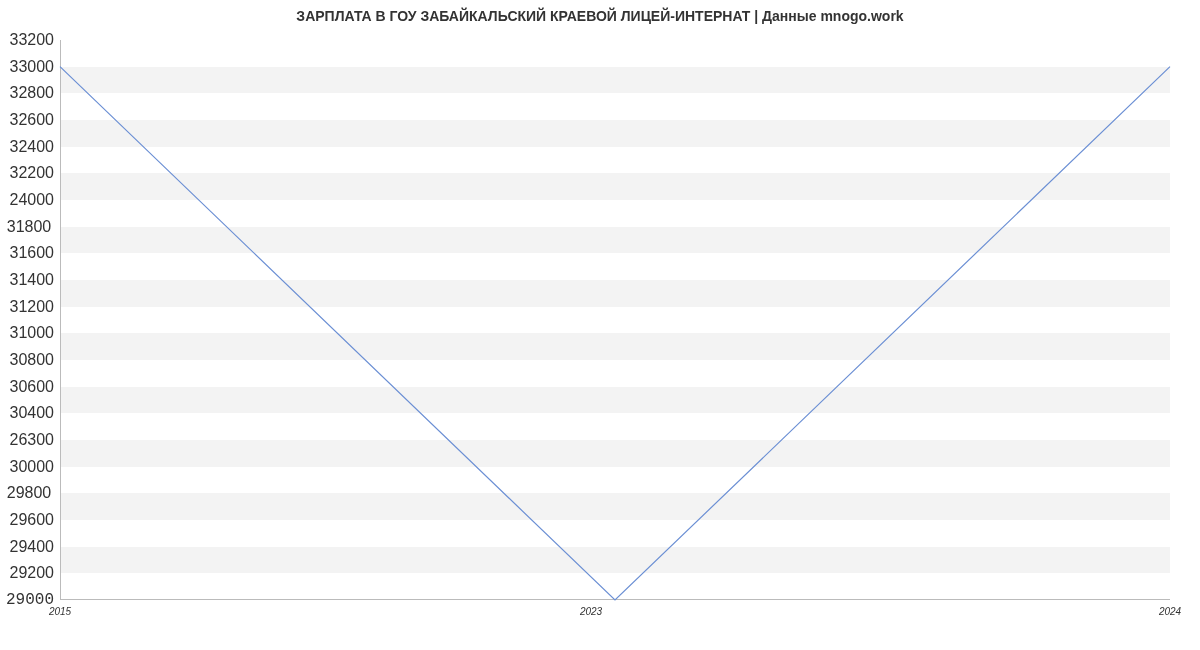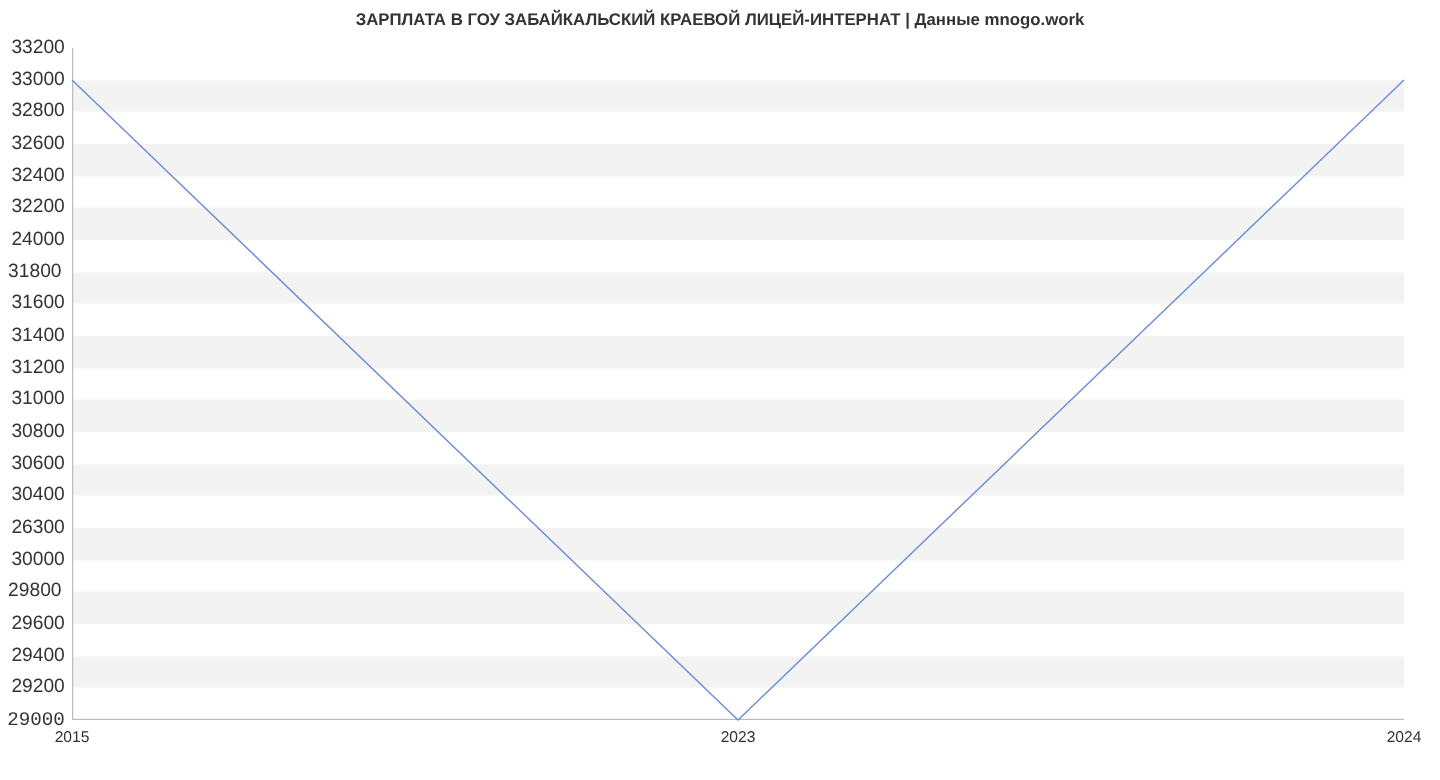--- a/index.html
+++ b/index.html
@@ -41,23 +41,24 @@
     right: 1146px;
     width: 50px;
     text-align: right;
     font-size: 16px;
     color: #333;
     transform: translateY(-50%);
   }
   .x-tick-label {
     position: absolute;
     top: 606px;
-    font-size: 13px;
+    font-size: 10px;
     color: #333;
     transform: translateX(-50%);
+    font-style: italic;
   }
   .grid-band {
     position: absolute;
     left: 60px;
     width: 1110px;
     background: #f3f3f3;
   }
   .line-svg {
     position: absolute;
     left: 60px;
@@ -112,16 +113,16 @@
       <div class="y-tick-label" style="top: 200px;">24000</div>
       <div class="y-tick-label" style="top: 173.333px;">32200</div>
       <div class="y-tick-label" style="top: 146.667px;">32400</div>
       <div class="y-tick-label" style="top: 120px;">32600</div>
       <div class="y-tick-label" style="top: 93.3333px;">32800</div>
       <div class="y-tick-label" style="top: 66.6667px; text-align: right;">33000</div>
       <div class="y-tick-label" style="top: 40px;">33200</div>
     </div>
   <div id="x-ticks">
       <div class="x-tick-label" style="left: 60px;">2015</div>
-      <div class="x-tick-label" style="left: 615px;">2023</div>
+      <div class="x-tick-label" style="left: 591px;">2023</div>
       <div class="x-tick-label" style="left: 1170px;">2024</div>
     </div>
 </div>
 
 </body></html>

